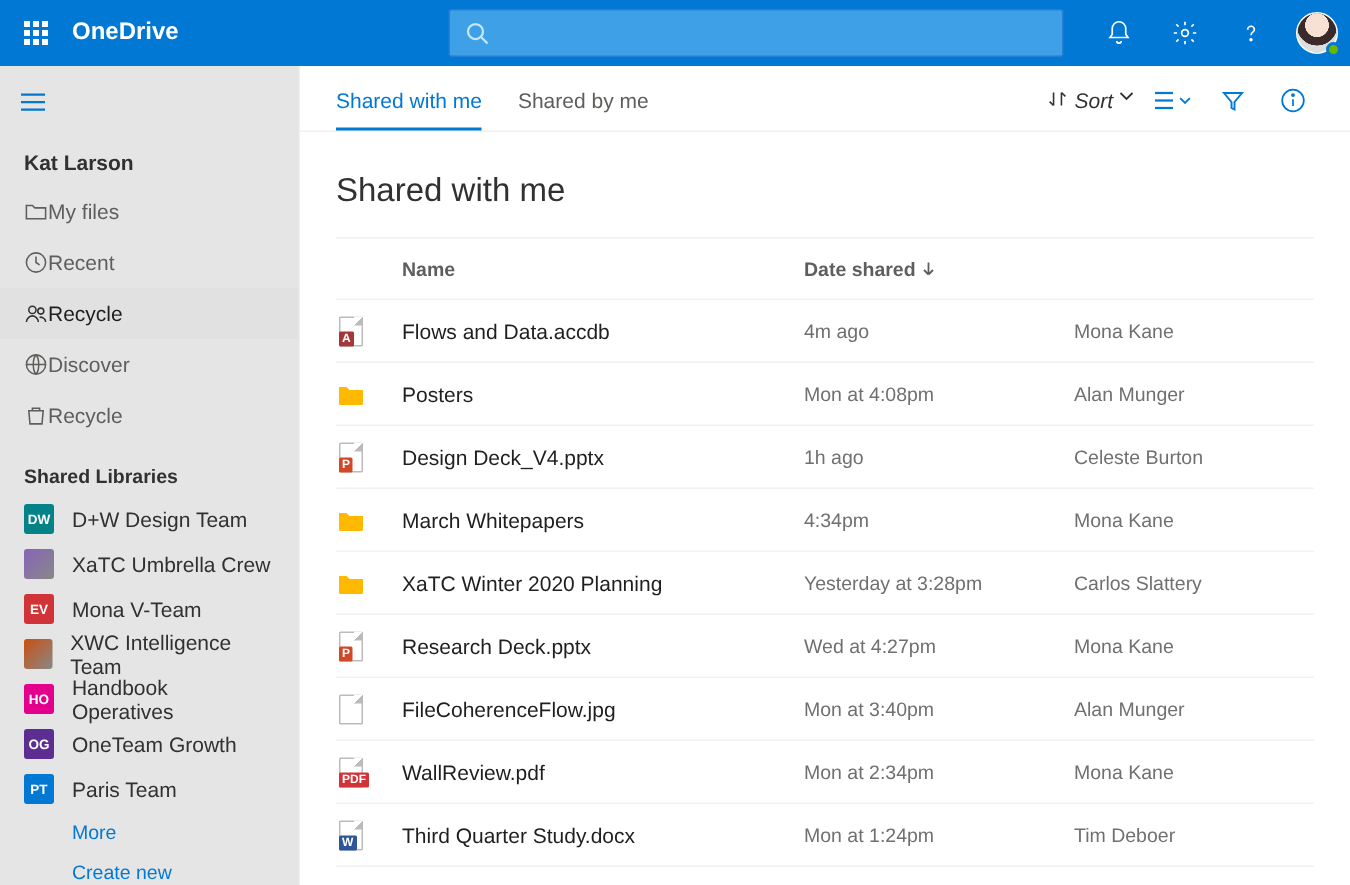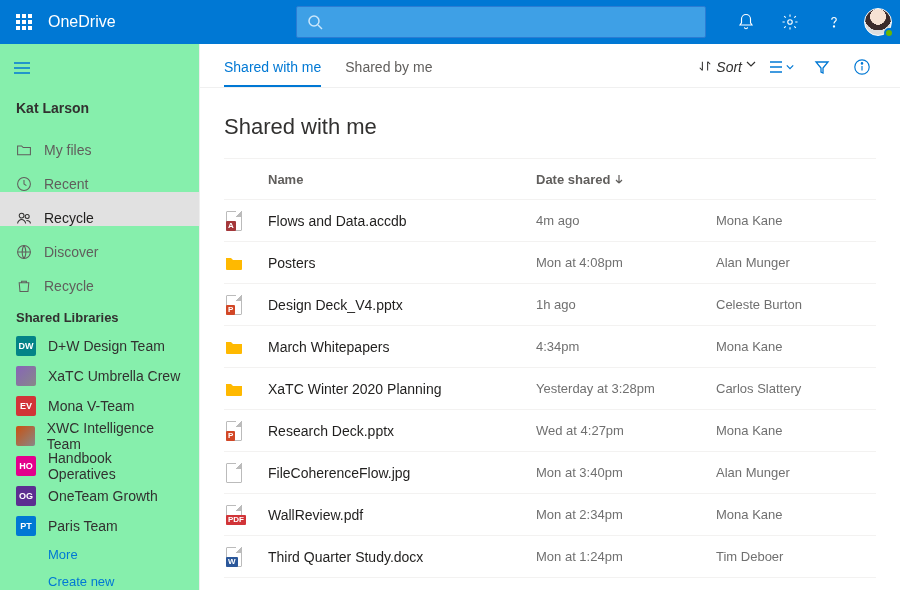--- a/index.html
+++ b/index.html
@@ -3,40 +3,40 @@
 <meta charset="utf-8">
 <style>
   * { box-sizing: border-box; margin: 0; padding: 0; }
   html, body { width: 900px; height: 590px; font-family: "Segoe UI", Arial, sans-serif; font-size: 14px; color: #323130; overflow: hidden; background:#fff; }
 
   
   .topbar { height: 44px; background: #0078d4; display: flex; align-items: center; color: #fff; }
   .waffle { width: 48px; height: 44px; display:flex; align-items:center; justify-content:center; cursor:pointer; }
   .waffle-grid { display:grid; grid-template-columns: repeat(3,4px); grid-template-rows: repeat(3,4px); gap:2px; }
   .waffle-grid span { width:4px; height:4px; background:#fff; }
-  .brand { font-size: 16px; font-weight:400; padding-right: 20px; text-align: right; }
+  .brand { font-size: 16px; font-weight:700; padding-right: 20px; text-align: right; }
   .spacer-left { width: 160px; }
   .search-wrap { flex: 0 0 410px; }
   .search { display:flex; align-items:center; height:32px; background:#3ea0e6; border:1px solid #2b7cd3; border-radius:2px; padding:0 10px; color:#cbe7fb; }
   .search svg { flex:0 0 16px; }
   .search input { background:transparent; border:none; outline:none; color:#e1f0fb; font-size:14px; margin-left:8px; width:100%; }
   .search input::placeholder { color:#cbe7fb; }
   .topbar-right { margin-left:auto; display:flex; align-items:center; }
   .tb-icon { width:44px; height:44px; display:flex; align-items:center; justify-content:center; cursor:pointer; color:#fff; }
   .avatar-wrap { width:44px; height:44px; display:flex; align-items:center; justify-content:center; position:relative; cursor:pointer;}
   .avatar { width:28px; height:28px; border-radius:50%; background: radial-gradient(circle at 50% 30%, #f6e1d3 0 35%, #3b2a2a 36% 60%, #ddd 61% 100%); border:1px solid #fff;}
   .presence { position:absolute; right:6px; bottom:6px; width:10px; height:10px; border-radius:50%; background:#6bb700; border:2px solid #0078d4; }
 
   
   .body { display:flex; height:546px; }
-  .sidebar { width:200px; background:#86efac; border-right:1px solid #eee; padding-top:6px; overflow:hidden;}
+  .sidebar { width:200px; background:#e5e5e5; border-right:1px solid #eee; padding-top:6px; overflow:hidden;}
   .hamburger { width:44px; height:36px; display:flex; align-items:center; justify-content:center; cursor:pointer; color:#0078d4;}
   .hamburger svg { stroke:#0078d4; }
   .user-name { padding: 14px 16px 8px; font-weight:600; font-size:14px; color:#323130;}
-  .nav-item { display:flex; align-items:flex-end; height:34px; padding:0 16px; gap:12px; color:#605e5c; cursor:pointer;}
+  .nav-item { display:flex; align-items:center; height:34px; padding:0 16px; color:#605e5c; cursor:pointer;}
   .nav-item.active { background:#e1e1e1; color:#201f1e; font-weight:400;}
   .nav-item svg { flex:0 0 16px; }
   .section-label { padding: 16px 16px 6px; font-weight:600; font-size:13px; color:#323130;}
   .lib-item { display:flex; align-items:center; height:30px; padding:0 16px; gap:12px; cursor:pointer; color:#323130;}
   .lib-badge { width:20px; height:20px; border-radius:2px; display:flex; align-items:center; justify-content:center; font-size:9px; font-weight:600; color:#fff;}
   .link { color:#0078d4; padding:6px 16px 6px 48px; cursor:pointer; font-size:13px;}
 
   
   .main { flex:1; display:flex; flex-direction:column; overflow:hidden;}
   .tabs-row { height:44px; display:flex; align-items:flex-end; padding:0 24px; border-bottom:1px solid #f0f0f0;}

